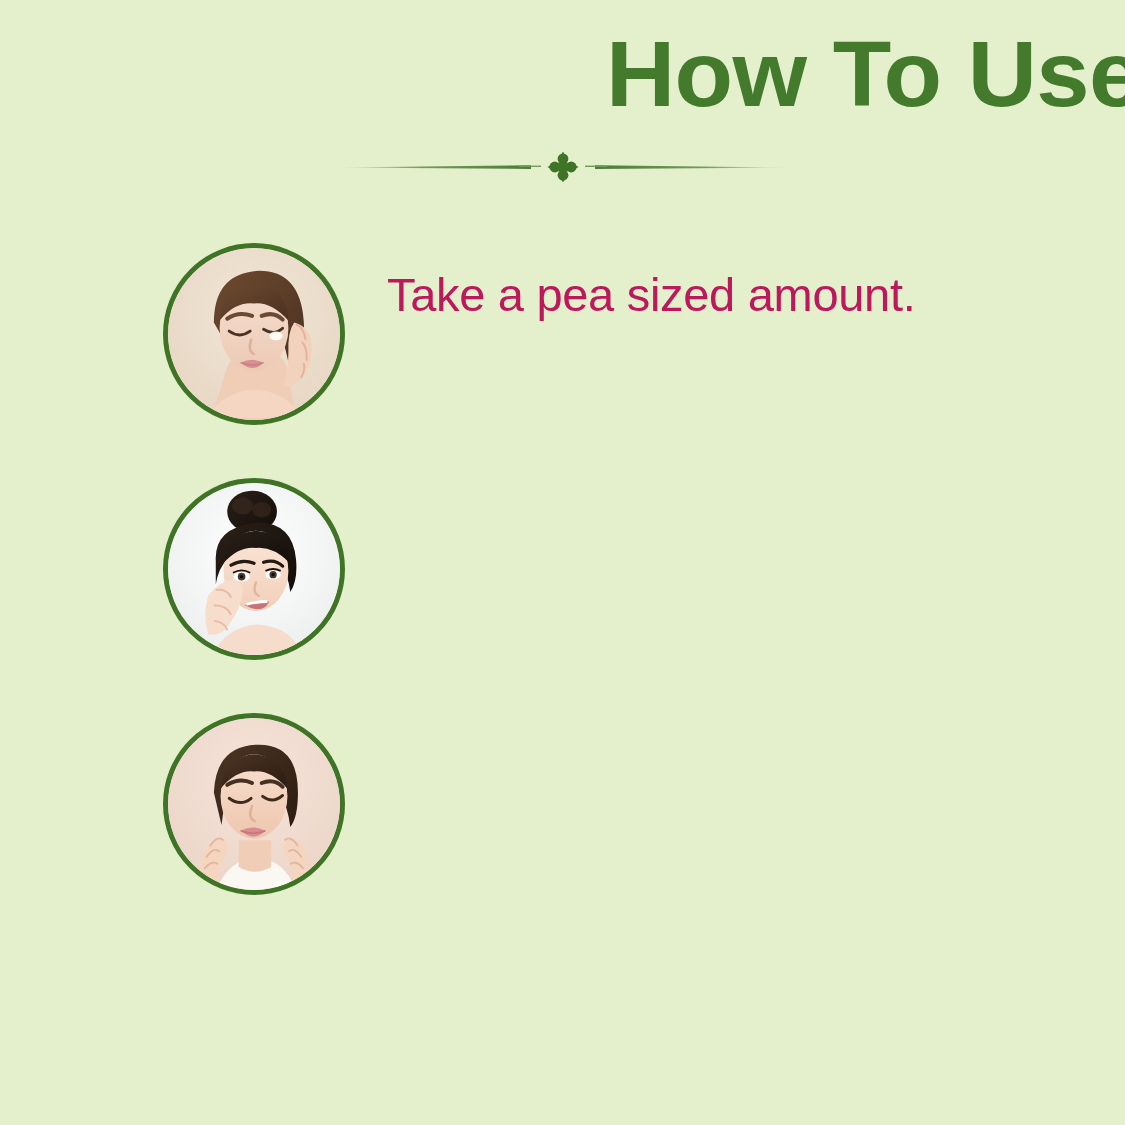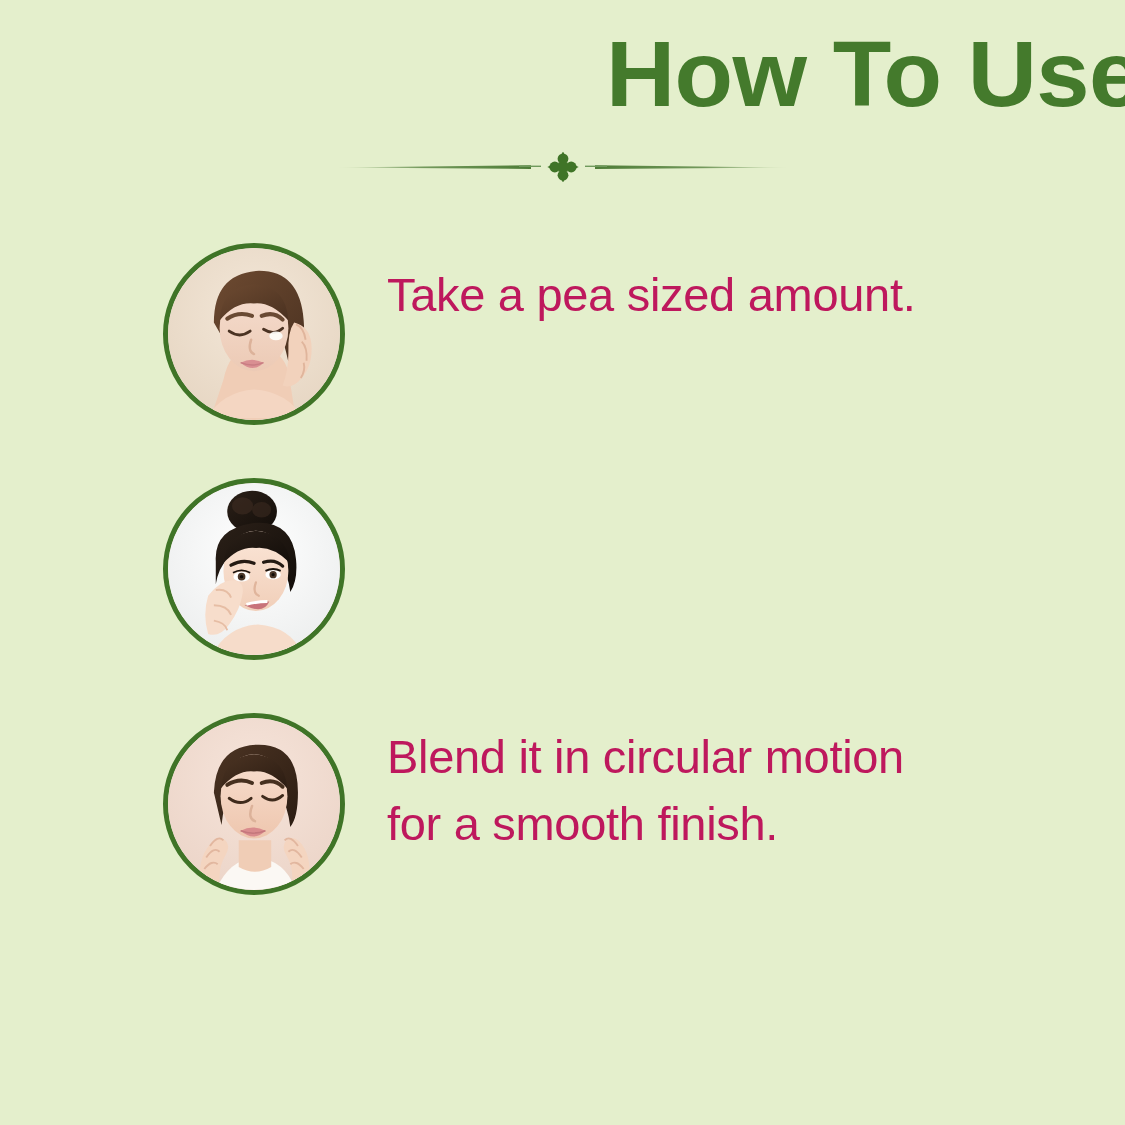--- a/index.html
+++ b/index.html
@@ -296,17 +296,16 @@
             <path d="M40 146 q8 -12 14 -6" stroke="#e2b79f" stroke-width="2" fill="none"></path>
             <path d="M38 158 q8 -10 14 -5" stroke="#e2b79f" stroke-width="2" fill="none"></path>
 
             <path d="M146 178 q6 -30 -6 -46 q-8 -10 -16 -4 q-6 6 0 16 q6 10 6 22 q0 8 4 12 Z" fill="#f4d5c0"></path>
             <path d="M136 134 q-8 -12 -14 -6" stroke="#e2b79f" stroke-width="2" fill="none"></path>
             <path d="M140 146 q-8 -12 -14 -6" stroke="#e2b79f" stroke-width="2" fill="none"></path>
             <path d="M142 158 q-8 -10 -14 -5" stroke="#e2b79f" stroke-width="2" fill="none"></path>
           </svg>
         </div>
       </div>
-      <div class="step-text triple">Blend it in circular motion for a smooth finish.</div>
     </div>
 
   </div>
 </div>
 
 </body></html>

